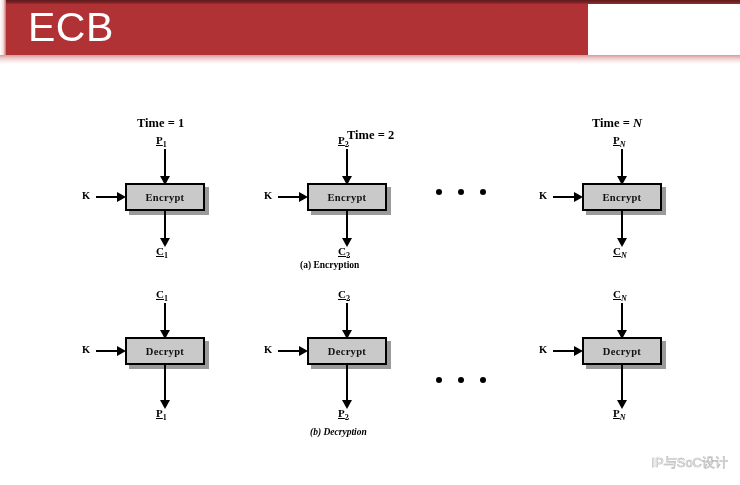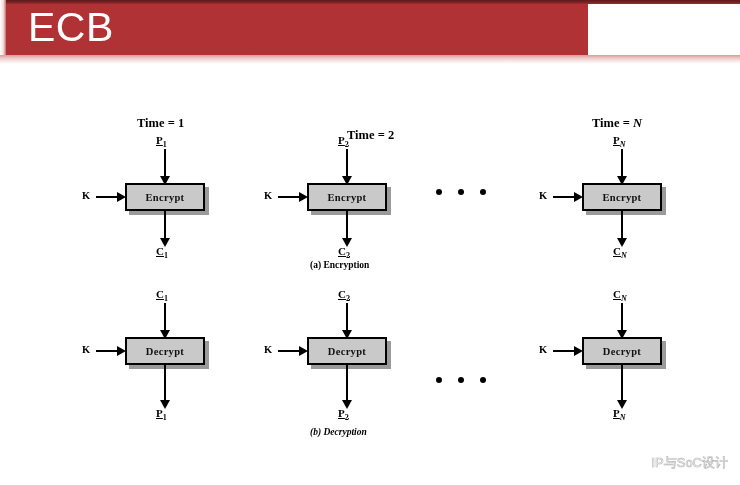--- a/index.html
+++ b/index.html
@@ -230,21 +230,21 @@
   <div class="arrow-h" style="left:553px; top:132px; width:22px;"></div>
   <div class="lbl lbl-k" style="left:539px; top:126px;">K</div>
   <div class="crypt-box" style="left:582px; top:119px;">
     <span class="box-label">Encrypt</span>
   </div>
   <div class="arrow-v" style="left:621px; top:147px; height:28px;"></div>
   <div class="lbl lbl-sig" style="left:613px; top:181px;">
     <span>C</span><sub class="it">N</sub>
   </div>
 
-  <div class="lbl lbl-cap" style="left:310px; top:196px;">(a) Encryption</div>
+  <div class="lbl lbl-cap" style="left:300px; top:196px;">(a) Encryption</div>
 
   <div class="lbl lbl-sig" style="left:156px; top:224px;">
     <span>C</span><sub>1</sub>
   </div>
   <div class="arrow-v" style="left:164px; top:239px; height:28px;"></div>
   <div class="arrow-h" style="left:96px; top:286px; width:22px;"></div>
   <div class="lbl lbl-k" style="left:82px; top:280px;">K</div>
   <div class="crypt-box" style="left:125px; top:273px;">
     <span class="box-label">Decrypt</span>
   </div>

